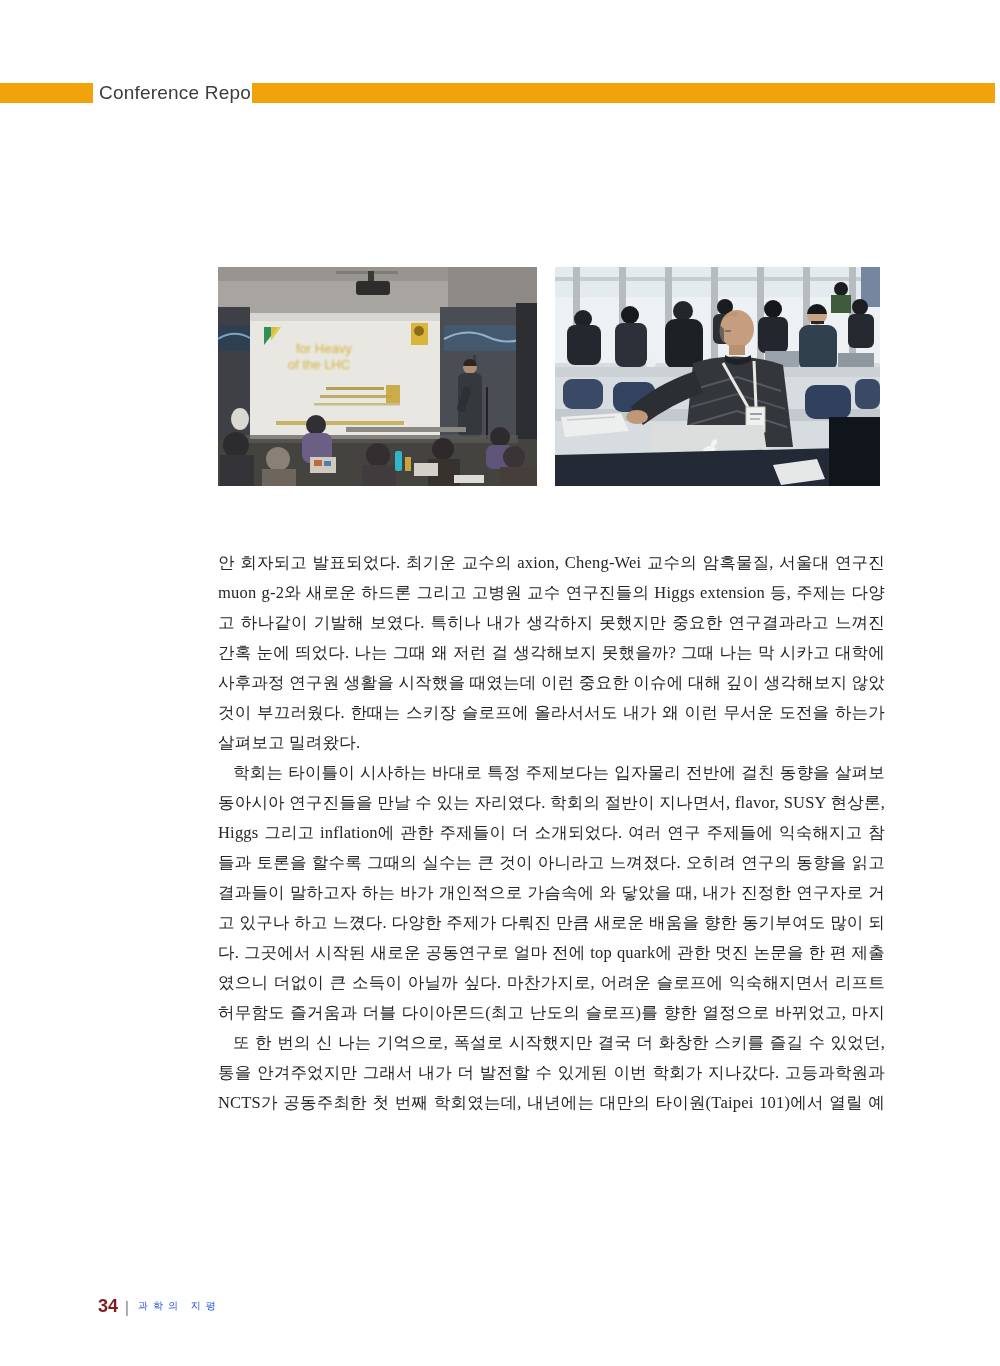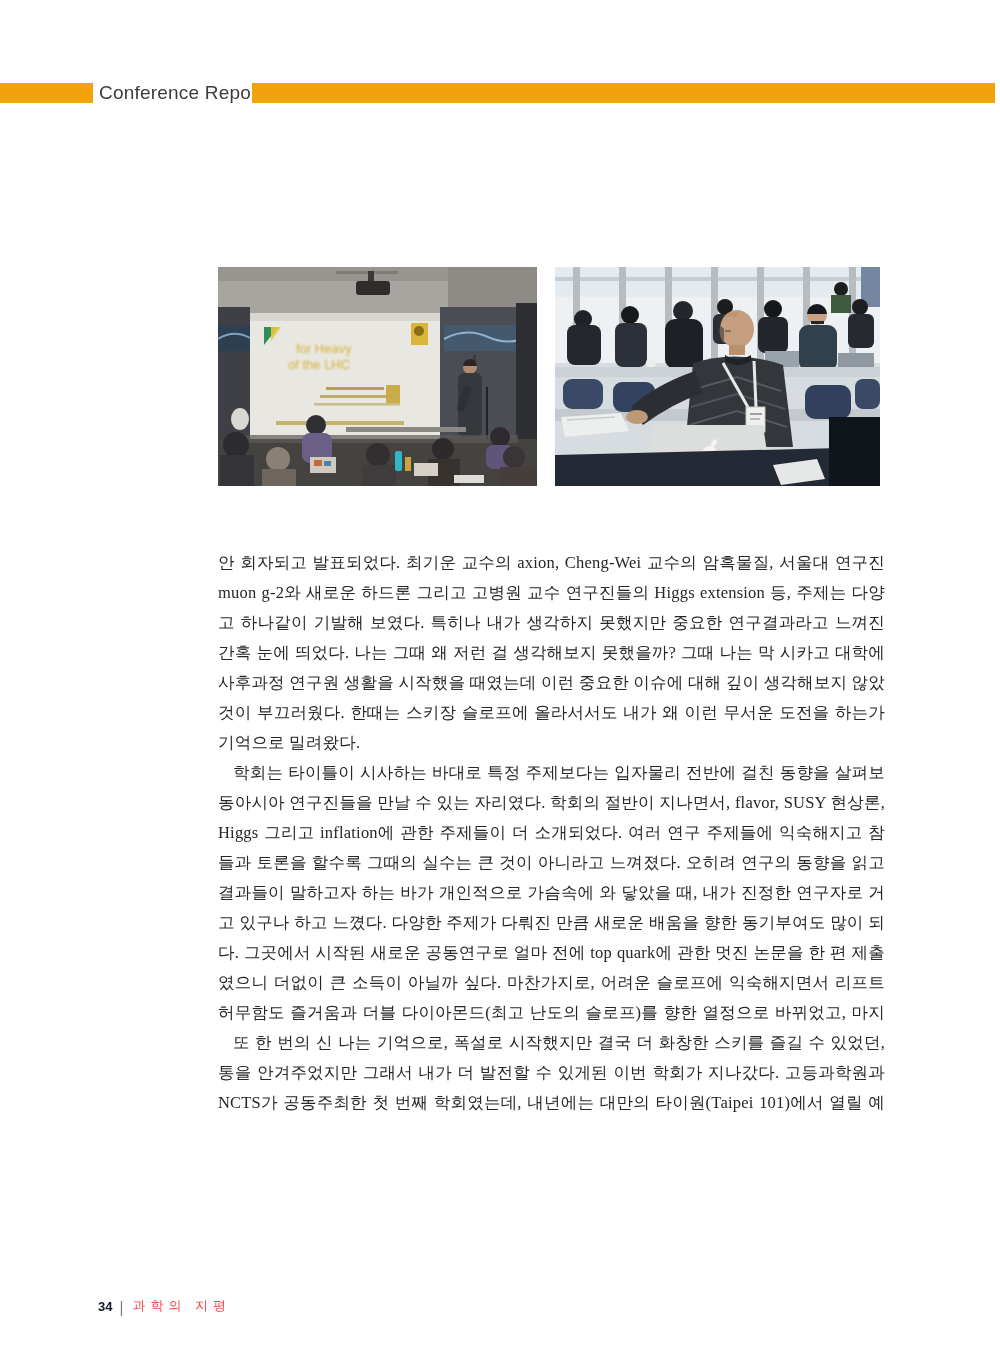--- a/index.html
+++ b/index.html
@@ -32,23 +32,23 @@
     height:30px; line-height:30px; font-size:16.5px; letter-spacing:0.2px;
     text-align:justify; text-align-last:justify; overflow:hidden; white-space:normal;
   }
   .article-line.line-end { text-align-last:left; }
   .article-line.indent { text-indent:15px; }
   
   .footer {
     position:absolute; left:98px; top:1294px; height:24px;
     display:flex; align-items:center; white-space:nowrap;
   }
-  .footer .page-number { font-size:13px; font-weight:bold; color:#0f172a; }
+  .footer .page-number { font-size:18px; font-weight:bold; color:#7f1d1d; }
   .footer .footer-divider { font-size:15px; color:#7a7a7a; margin:0 9px 0 7px; transform:scaleY(1.15); }
-  .footer .journal-title { font-size:13px; color:#ef4444; letter-spacing:5px;text-align:right; }
+  .footer .journal-title { font-size:10px; color:#1d4ed8; letter-spacing:5px;text-align:right; }
 </style>
 </head>
 <body>
 
 <div class="page">
 
   <header>
     <div class="hdr-bar hdr-bar-left"></div>
     <div class="hdr-label">Conference Report</div>
     <div class="hdr-bar hdr-bar-right"></div>
@@ -230,21 +230,21 @@
     </svg>
   </figure>
 
   <section class="article">
       <div class="article-line">안 회자되고 발표되었다. 최기운 교수의 axion, Cheng-Wei 교수의 암흑물질, 서울대 연구진들의</div>
       <div class="article-line">muon g-2와 새로운 하드론 그리고 고병원 교수 연구진들의 Higgs extension 등, 주제는 다양했</div>
       <div class="article-line">고 하나같이 기발해 보였다. 특히나 내가 생각하지 못했지만 중요한 연구결과라고 느껴진 것들이</div>
       <div class="article-line">간혹 눈에 띄었다. 나는 그때 왜 저런 걸 생각해보지 못했을까? 그때 나는 막 시카고 대학에서 박</div>
       <div class="article-line">사후과정 연구원 생활을 시작했을 때였는데 이런 중요한 이슈에 대해 깊이 생각해보지 않았다는</div>
       <div class="article-line">것이 부끄러웠다. 한때는 스키장 슬로프에 올라서서도 내가 왜 이런 무서운 도전을 하는가 하는</div>
-      <div class="article-line line-end">기억으로 밀려왔다.</div>
+      <div class="article-line line-end">살펴보고 밀려왔다.</div>
       <div class="article-line indent">학회는 타이틀이 시사하는 바대로 특정 주제보다는 입자물리 전반에 걸친 동향을 살펴보고</div>
       <div class="article-line">동아시아 연구진들을 만날 수 있는 자리였다. 학회의 절반이 지나면서, flavor, SUSY 현상론,</div>
       <div class="article-line">Higgs 그리고 inflation에 관한 주제들이 더 소개되었다. 여러 연구 주제들에 익숙해지고 참가자</div>
       <div class="article-line">들과 토론을 할수록 그때의 실수는 큰 것이 아니라고 느껴졌다. 오히려 연구의 동향을 읽고 연구</div>
       <div class="article-line">결과들이 말하고자 하는 바가 개인적으로 가슴속에 와 닿았을 때, 내가 진정한 연구자로 거듭나</div>
       <div class="article-line">고 있구나 하고 느꼈다. 다양한 주제가 다뤄진 만큼 새로운 배움을 향한 동기부여도 많이 되었</div>
       <div class="article-line">다. 그곳에서 시작된 새로운 공동연구로 얼마 전에 top quark에 관한 멋진 논문을 한 편 제출하</div>
       <div class="article-line">였으니 더없이 큰 소득이 아닐까 싶다. 마찬가지로, 어려운 슬로프에 익숙해지면서 리프트에서의</div>
       <div class="article-line">허무함도 즐거움과 더블 다이아몬드(최고 난도의 슬로프)를 향한 열정으로 바뀌었고, 마지막 날</div>
       <div class="article-line indent">또 한 번의 신 나는 기억으로, 폭설로 시작했지만 결국 더 화창한 스키를 즐길 수 있었던, 성장</div>

